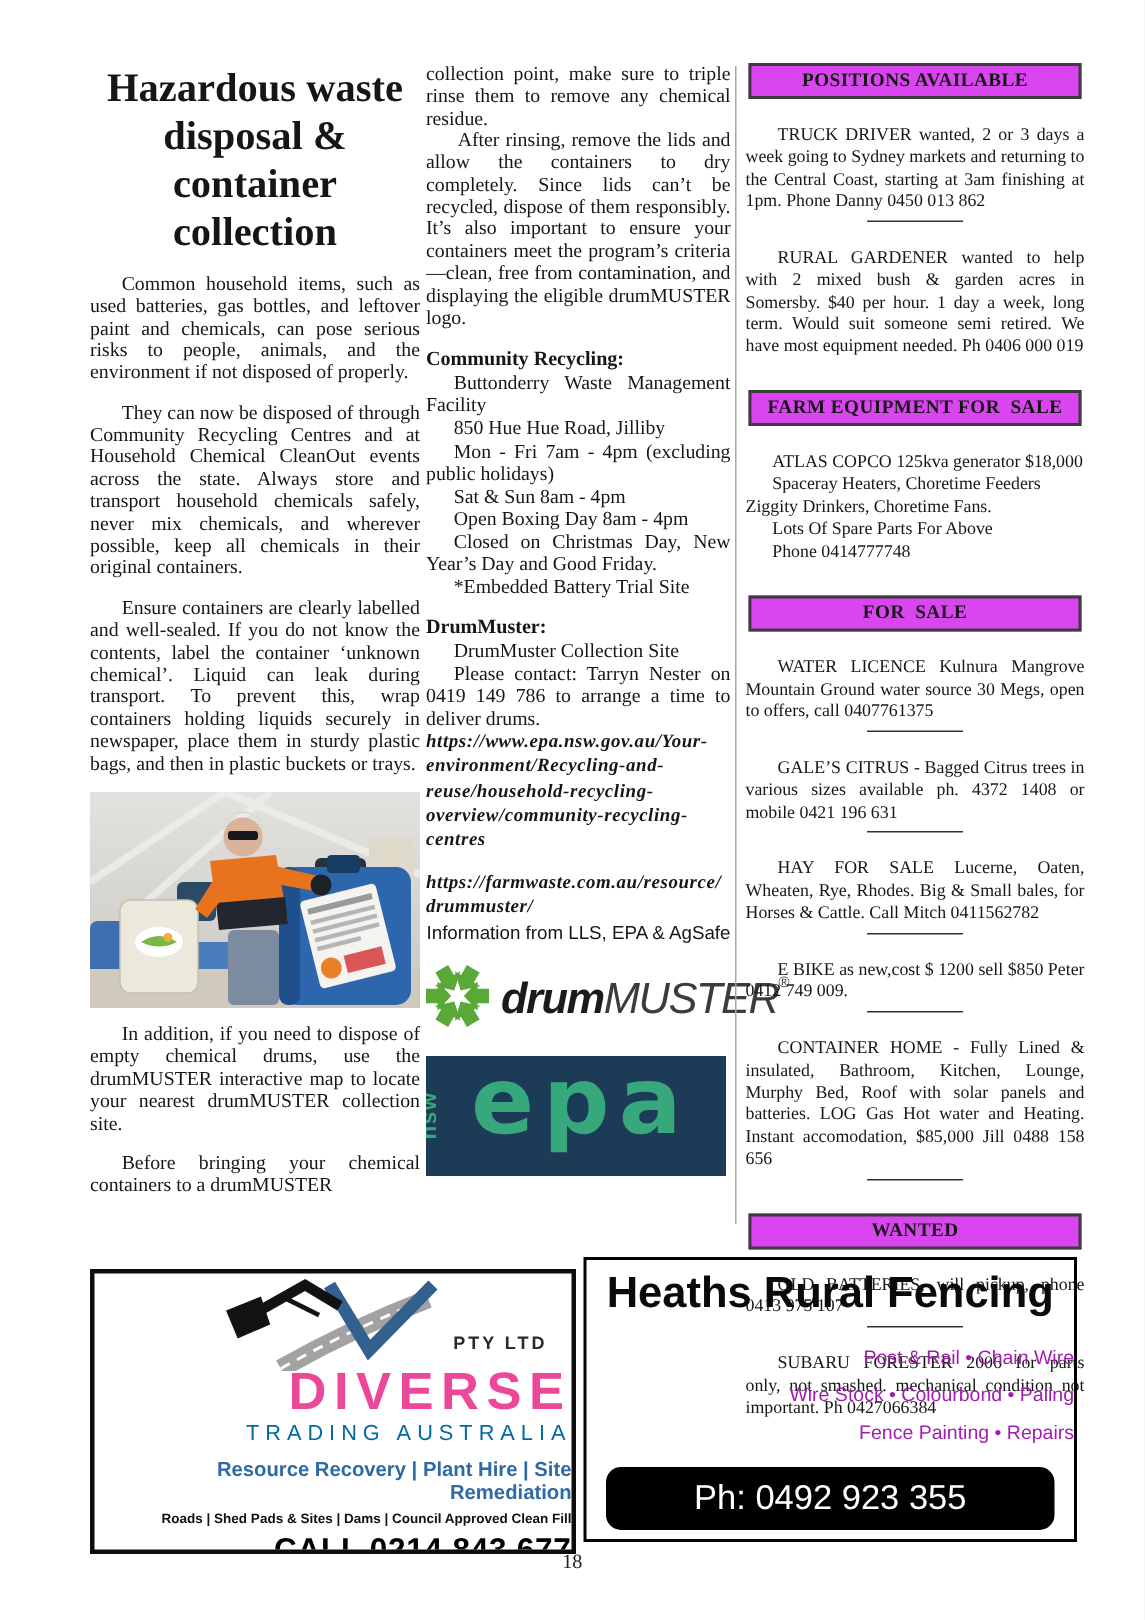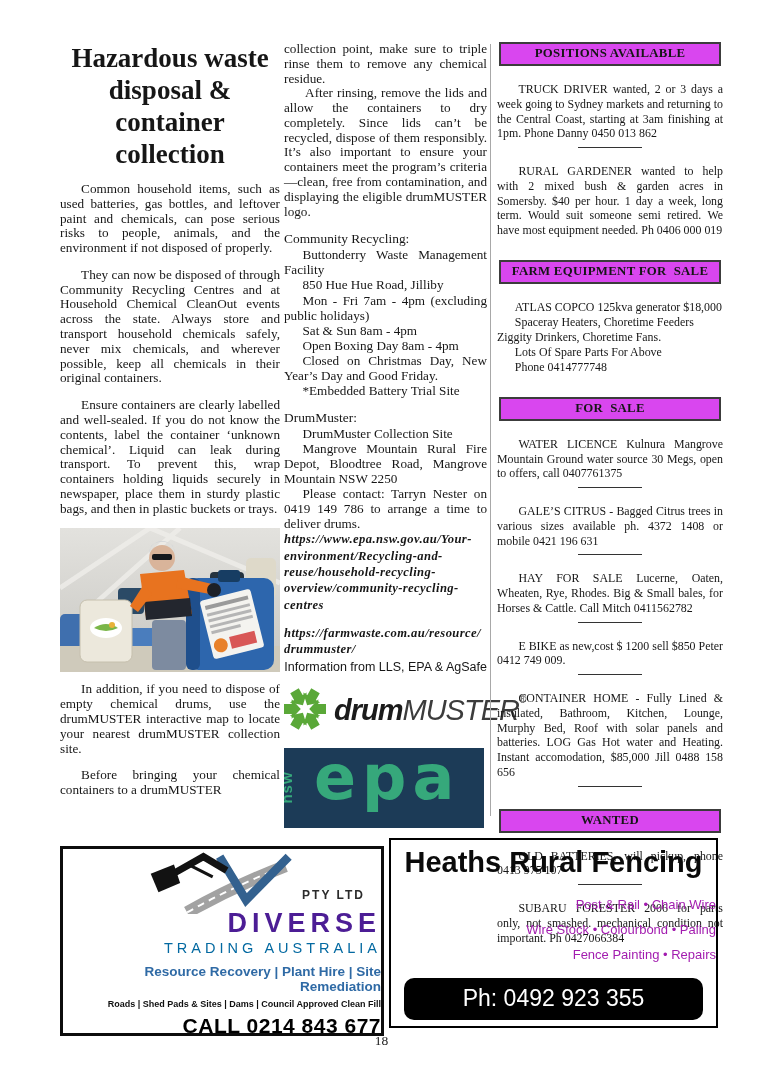--- a/index.html
+++ b/index.html
@@ -12,21 +12,21 @@
   .col-right{position:absolute;left:497px;top:42px;width:226px;}
   .v-divider{position:absolute;left:490px;top:44px;width:1px;height:772px;background:#a8a8a8;}
 
   .article-title{width:200px;margin:2px auto 12px;font-size:27px;line-height:32px;
                  font-weight:700;text-align:center;}
   .body-p{font-size:13.2px;line-height:1.12;text-align:justify;text-indent:1.6em;margin:0 0 12px;}
   .body-p.no-gap{margin:0;}
 
   .photo-frame{display:block;width:220px;height:144px;margin:4px 0 10px;}
 
-  .subhead{font-size:13.4px;font-weight:400;margin:12px 0 0;}
+  .subhead{font-size:13.4px;font-weight:700;margin:12px 0 0;}
   .addr-line{font-size:13.2px;line-height:1.14;text-indent:1.4em;margin:0;text-align:justify;}
 
   .link-p{font-weight:700;font-style:italic;font-size:12.6px;line-height:1.3;margin:0 0 12px;
           overflow-wrap:anywhere;letter-spacing:0.4px;}
   .attribution{font-family:"Liberation Sans",sans-serif;font-size:12.5px;text-align:right;margin:0;}
 
   
   .dm-logo{display:flex;align-items:center;gap:8px;margin:14px 0 0;}
   .dm-word1{font-family:"Liberation Sans",sans-serif;font-weight:700;font-style:italic;
             font-size:29px;color:#1b1b1b;letter-spacing:-1px;}
@@ -50,21 +50,21 @@
   .ad-p{font-size:11.9px;line-height:1.24;text-align:justify;text-indent:1.8em;margin:0;}
   .ad-line{font-size:11.9px;line-height:1.26;text-indent:1.5em;margin:0;}
   .ad-div{width:64px;border:0;border-top:1.3px solid #333;margin:6px auto 16px;}
 
   
   .ad-diverse{position:absolute;left:60px;top:846px;width:318px;height:184px;border:3px solid #0d0d0d;
               font-family:"Liberation Sans",sans-serif;text-align:right;overflow:hidden;}
   .dv-logo-area{position:relative;height:62px;margin-top:3px;}
   .dv-pty{position:absolute;right:16px;top:36px;font-weight:700;font-size:12px;
           letter-spacing:2px;color:#2b2b2b;}
-  .dv-name{font-size:27px;font-weight:700;color:#4c1d95;letter-spacing:5px;line-height:1;margin-top:-4px;}
+  .dv-name{font-size:35px;font-weight:700;color:#ec4899;letter-spacing:5px;line-height:1;margin-top:-4px;}
   .dv-sub{font-size:14.5px;letter-spacing:4px;color:#0369a1;margin-top:3px;}
   .dv-services{color:#2f6aa5;font-weight:700;font-size:13.5px;margin-top:8px;}
   .dv-services-small{font-weight:700;font-size:9px;margin-top:5px;color:#101010;}
   .dv-call{font-weight:800;font-size:21px;margin-top:5px;color:#000;letter-spacing:0.5px;}
 
   .ad-heaths{position:absolute;left:389px;top:838px;width:325px;height:186px;border:2px solid #000;
              font-family:"Liberation Sans",sans-serif;text-align:center;overflow:hidden;}
   .hf-title{font-weight:700;font-size:29px;margin-top:6px;color:#0a0a0a;}
   .hf-line{font-size:13px;margin-top:10px;color:#a21caf;text-align:right;}
   .hf-line.first{margin-top:18px;}
@@ -147,21 +147,20 @@
     <p class="addr-line">Buttonderry Waste Management Facility</p>
     <p class="addr-line">850 Hue Hue Road, Jilliby</p>
     <p class="addr-line">Mon - Fri 7am - 4pm (excluding public holidays)</p>
     <p class="addr-line">Sat &amp; Sun 8am - 4pm</p>
     <p class="addr-line">Open Boxing Day 8am - 4pm</p>
     <p class="addr-line">Closed on Christmas Day, New Year’s Day and Good Friday.</p>
     <p class="addr-line">*Embedded Battery Trial Site</p>
 
     <p class="subhead">DrumMuster:</p>
     <p class="addr-line">DrumMuster Collection Site</p>
-    <p class="addr-line">Mangrove Mountain Rural Fire Depot, Bloodtree Road, Mangrove Mountain NSW 2250</p>
     <p class="addr-line">Please contact: Tarryn Nester on 0419 149 786 to arrange a time to deliver drums.</p>
 
     <p class="link-p">https://www.epa.nsw.gov.au/Your-environment/Recycling-and-reuse/household-recycling-overview/community-recycling-centres</p>
     <p class="link-p" style="margin-bottom:2px;">https://farmwaste.com.au/resource/drummuster/</p>
     <p class="attribution">Information from LLS, EPA &amp; AgSafe</p>
 
     <div class="dm-logo">
       <span>
         <svg width="42" height="42" viewBox="0 0 30 30" xmlns="http://www.w3.org/2000/svg">
           <g fill="#5aa838">

